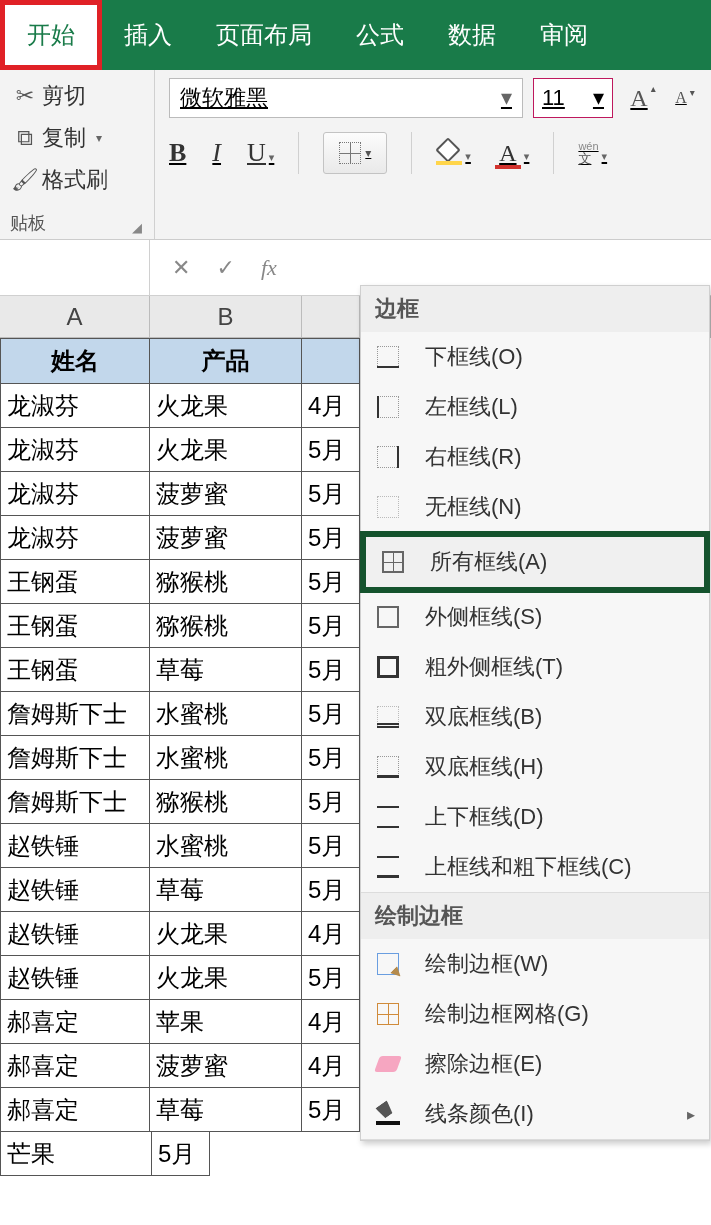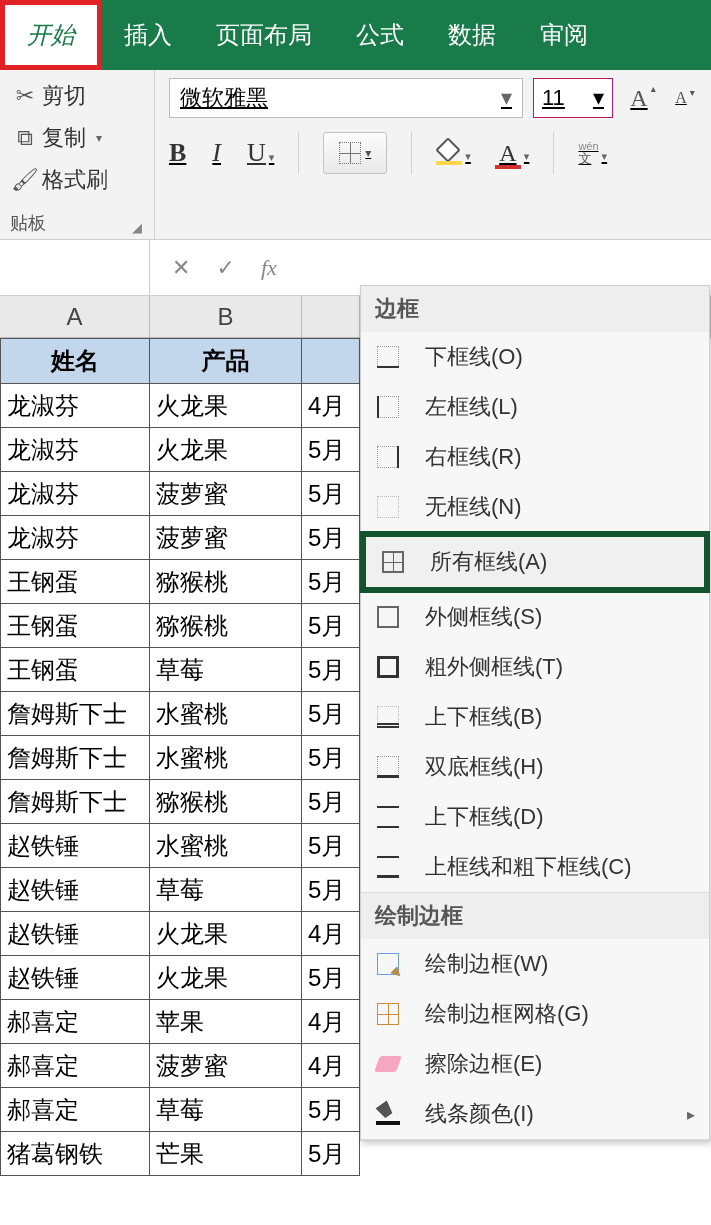--- a/index.html
+++ b/index.html
@@ -25,21 +25,20 @@
     align-items: center;
     cursor: pointer;
   }
   .tab.active {
     background: #fff;
     color: #197b49;
     font-weight: 500;
   }
   .tab.highlight {
     border: 5px solid #e02126;
-    font-style: italic;
   }
   
   .ribbon {
     background: #f3f3f3;
     border-bottom: 1px solid #ccc;
     display: flex;
     height: 170px;
     position: relative;
     font-size: 20px;
   }
@@ -382,21 +381,21 @@
       <div class="dd-item">
         <span class="dd-icon">
             <span class="bi bi-thickout"></span>
           </span>
         <span>粗外侧框线(T)</span>
       </div>
       <div class="dd-item">
         <span class="dd-icon">
             <span class="bi bi-outline-dot bi-dblbottom"></span>
           </span>
-        <span>上下框线(B)</span>
+        <span>双底框线(B)</span>
       </div>
       <div class="dd-item">
         <span class="dd-icon">
             <span class="bi bi-outline-dot bi-thickbottom"></span>
           </span>
         <span>双底框线(H)</span>
       </div>
       <div class="dd-item">
         <span class="dd-icon">
             <span class="bi bi-topbottom"></span>
@@ -545,18 +544,17 @@
         <div class="cell colA">郝喜定</div>
         <div class="cell colB">菠萝蜜</div>
         <div class="cell colC">4月</div>
       </div>
       <div class="data-row">
         <div class="cell colA">郝喜定</div>
         <div class="cell colB">草莓</div>
         <div class="cell colC">5月</div>
       </div>
       <div class="data-row">
-        <div class="cell colA">猪葛钢铁</div>
         <div class="cell colB">芒果</div>
         <div class="cell colC">5月</div>
       </div>
     </div>
 </div>
 
 </body></html>

